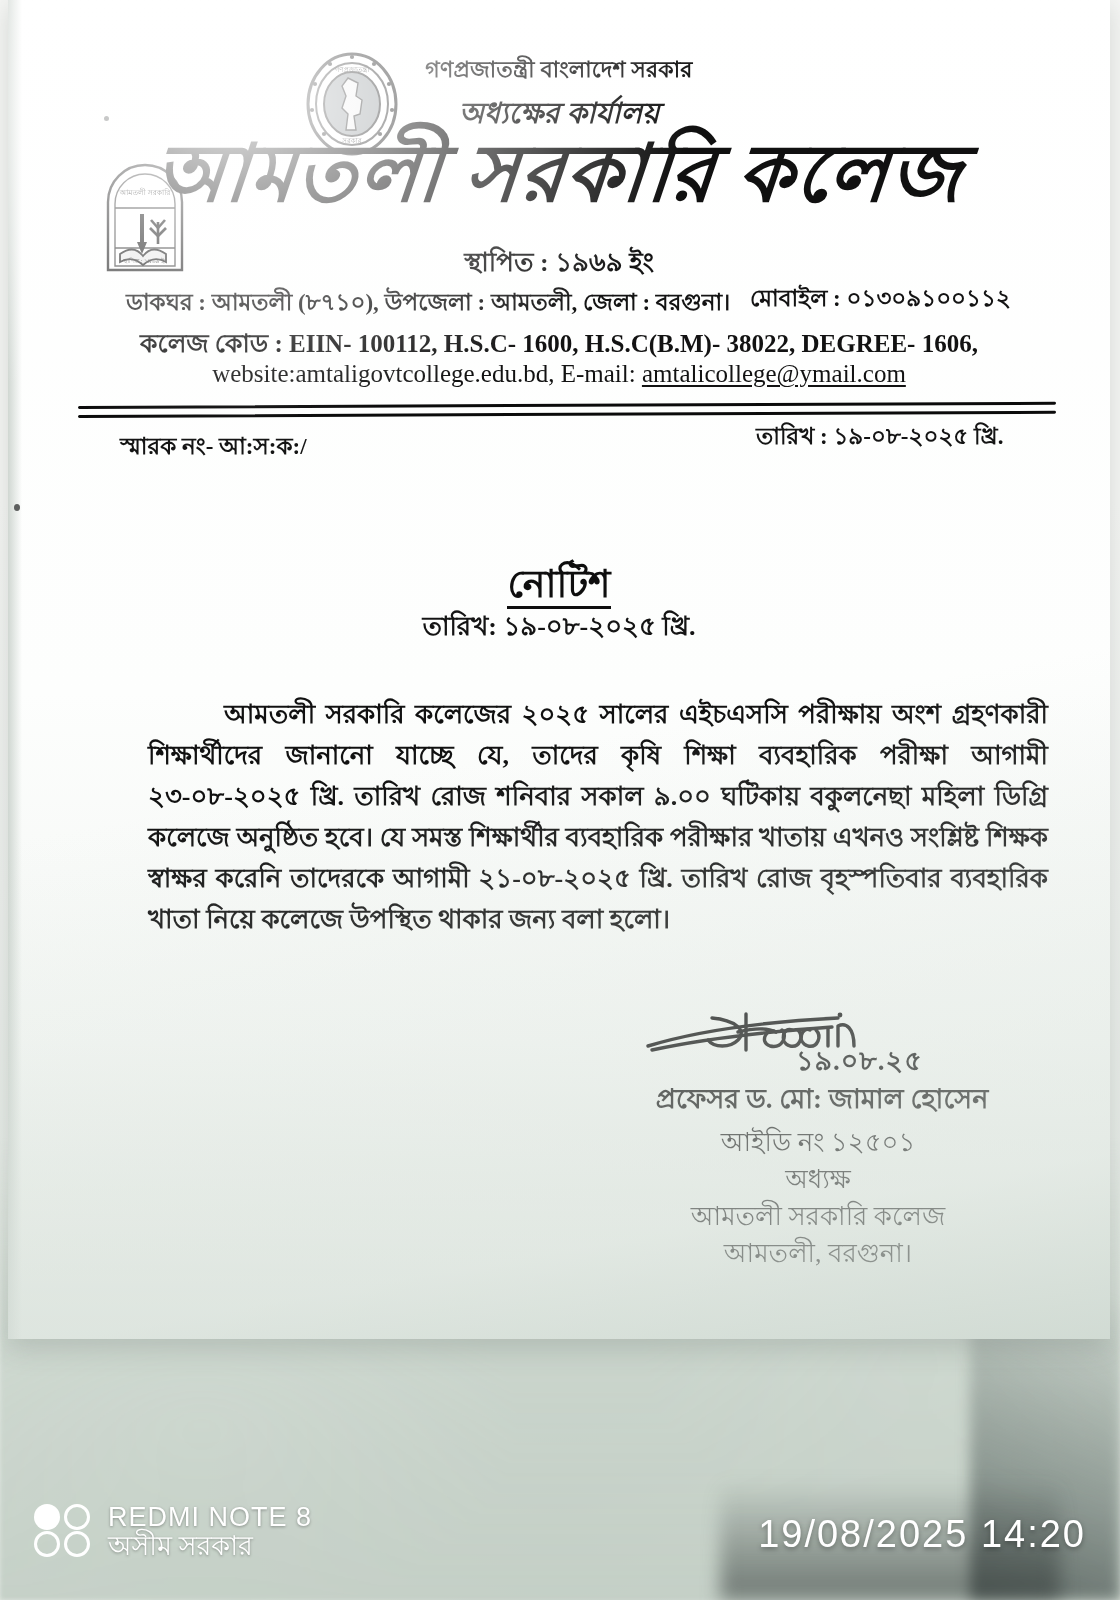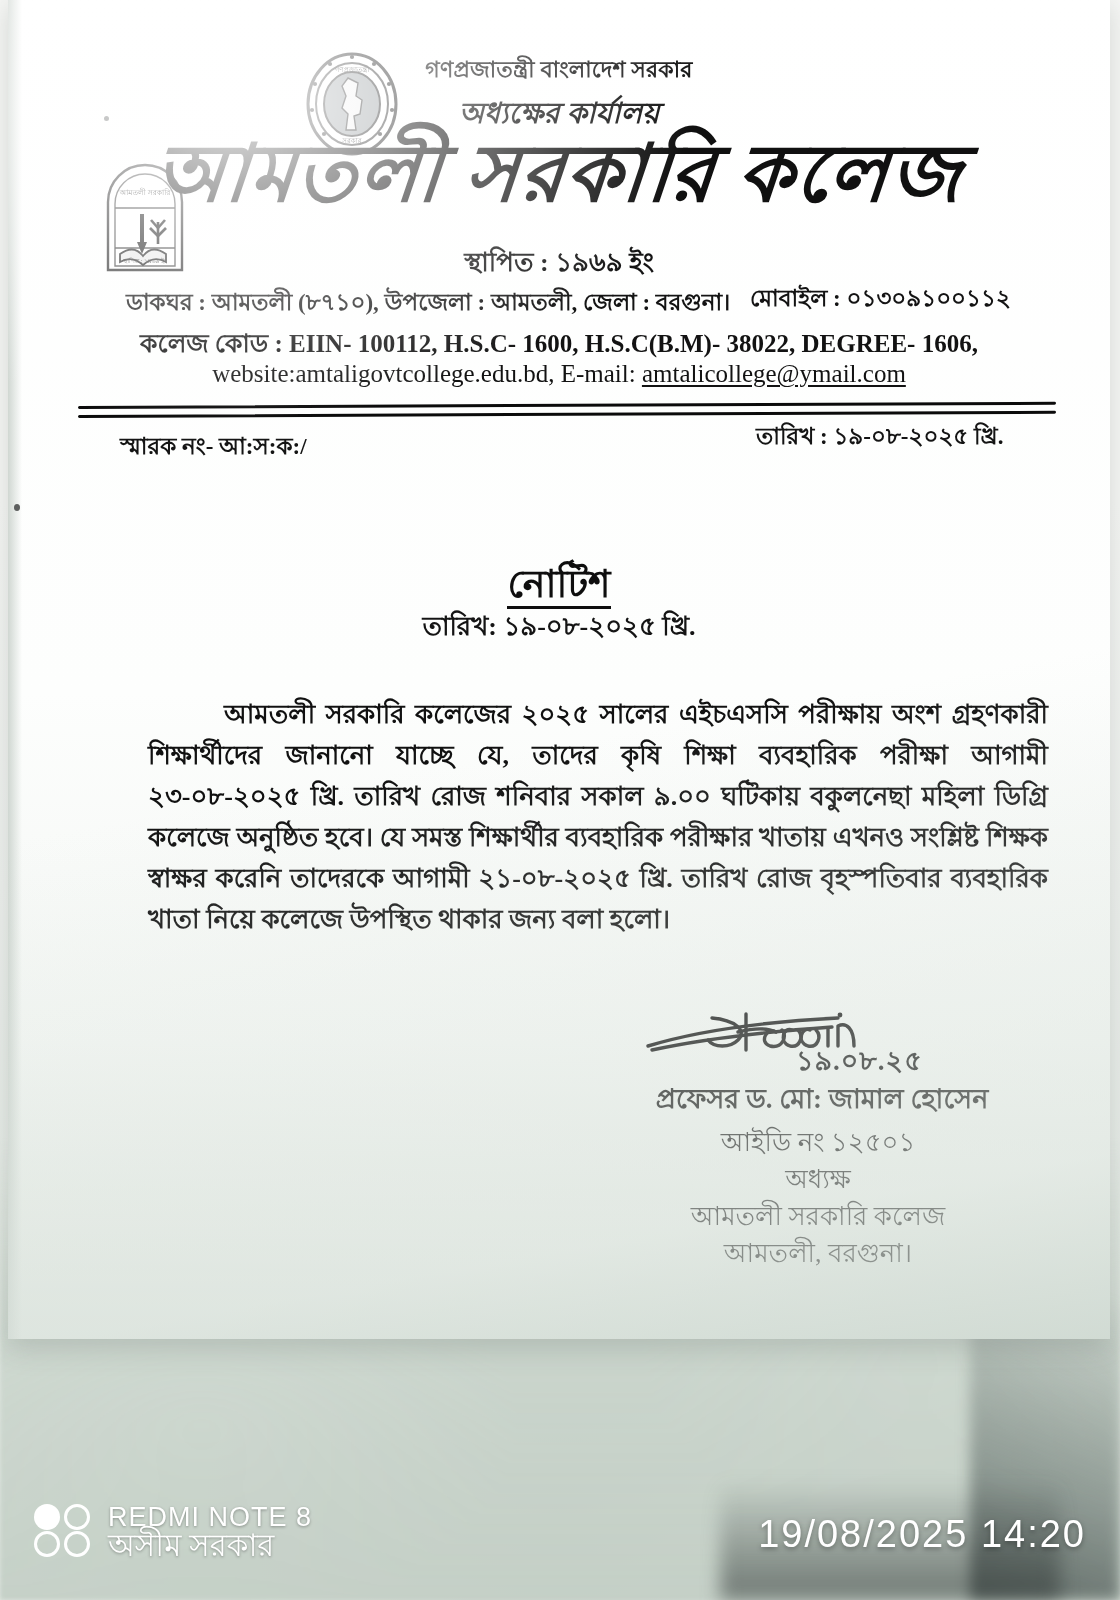--- a/index.html
+++ b/index.html
@@ -148,21 +148,21 @@
 
   
   .wm{position:absolute;left:34px;bottom:40px;display:flex;align-items:center;gap:14px;}
   .wm-logo{position:relative;width:60px;height:58px;flex:0 0 auto;}
   .wm-logo .d1{position:absolute;left:0;top:2px;width:26px;height:26px;border-radius:50%;background:#fff;}
   .wm-logo .d2{position:absolute;left:30px;top:2px;width:26px;height:26px;border-radius:50%;border:3.5px solid #fff;box-sizing:border-box;}
   .wm-logo .d3{position:absolute;left:0;top:29px;width:26px;height:26px;border-radius:50%;border:3.5px solid #fff;box-sizing:border-box;}
   .wm-logo .d4{position:absolute;left:30px;top:29px;width:26px;height:26px;border-radius:50%;border:3.5px solid #fff;box-sizing:border-box;}
   .wm-txt{color:#fff;text-shadow:0 1px 3px rgba(0,0,0,.35);}
   .wm-model{font-family:"Liberation Sans",sans-serif;font-size:27px;letter-spacing:1px;line-height:30px;}
-  .wm-user{font-size:31px;line-height:28px;}
+  .wm-user{font-size:27px;line-height:28px;}
   .stamp{
     position:absolute;right:34px;bottom:44px;color:#fff;
     font-family:"Liberation Sans",sans-serif;font-size:38px;letter-spacing:2px;
     text-shadow:0 2px 5px rgba(0,0,0,.35);white-space:nowrap;margin-top:20px;
   }
 
   
   .emblem-gov{position:absolute;left:296px;top:56px;width:96px;height:108px;}
   .emblem-col{position:absolute;left:88px;top:168px;width:98px;height:112px;}
 </style>

